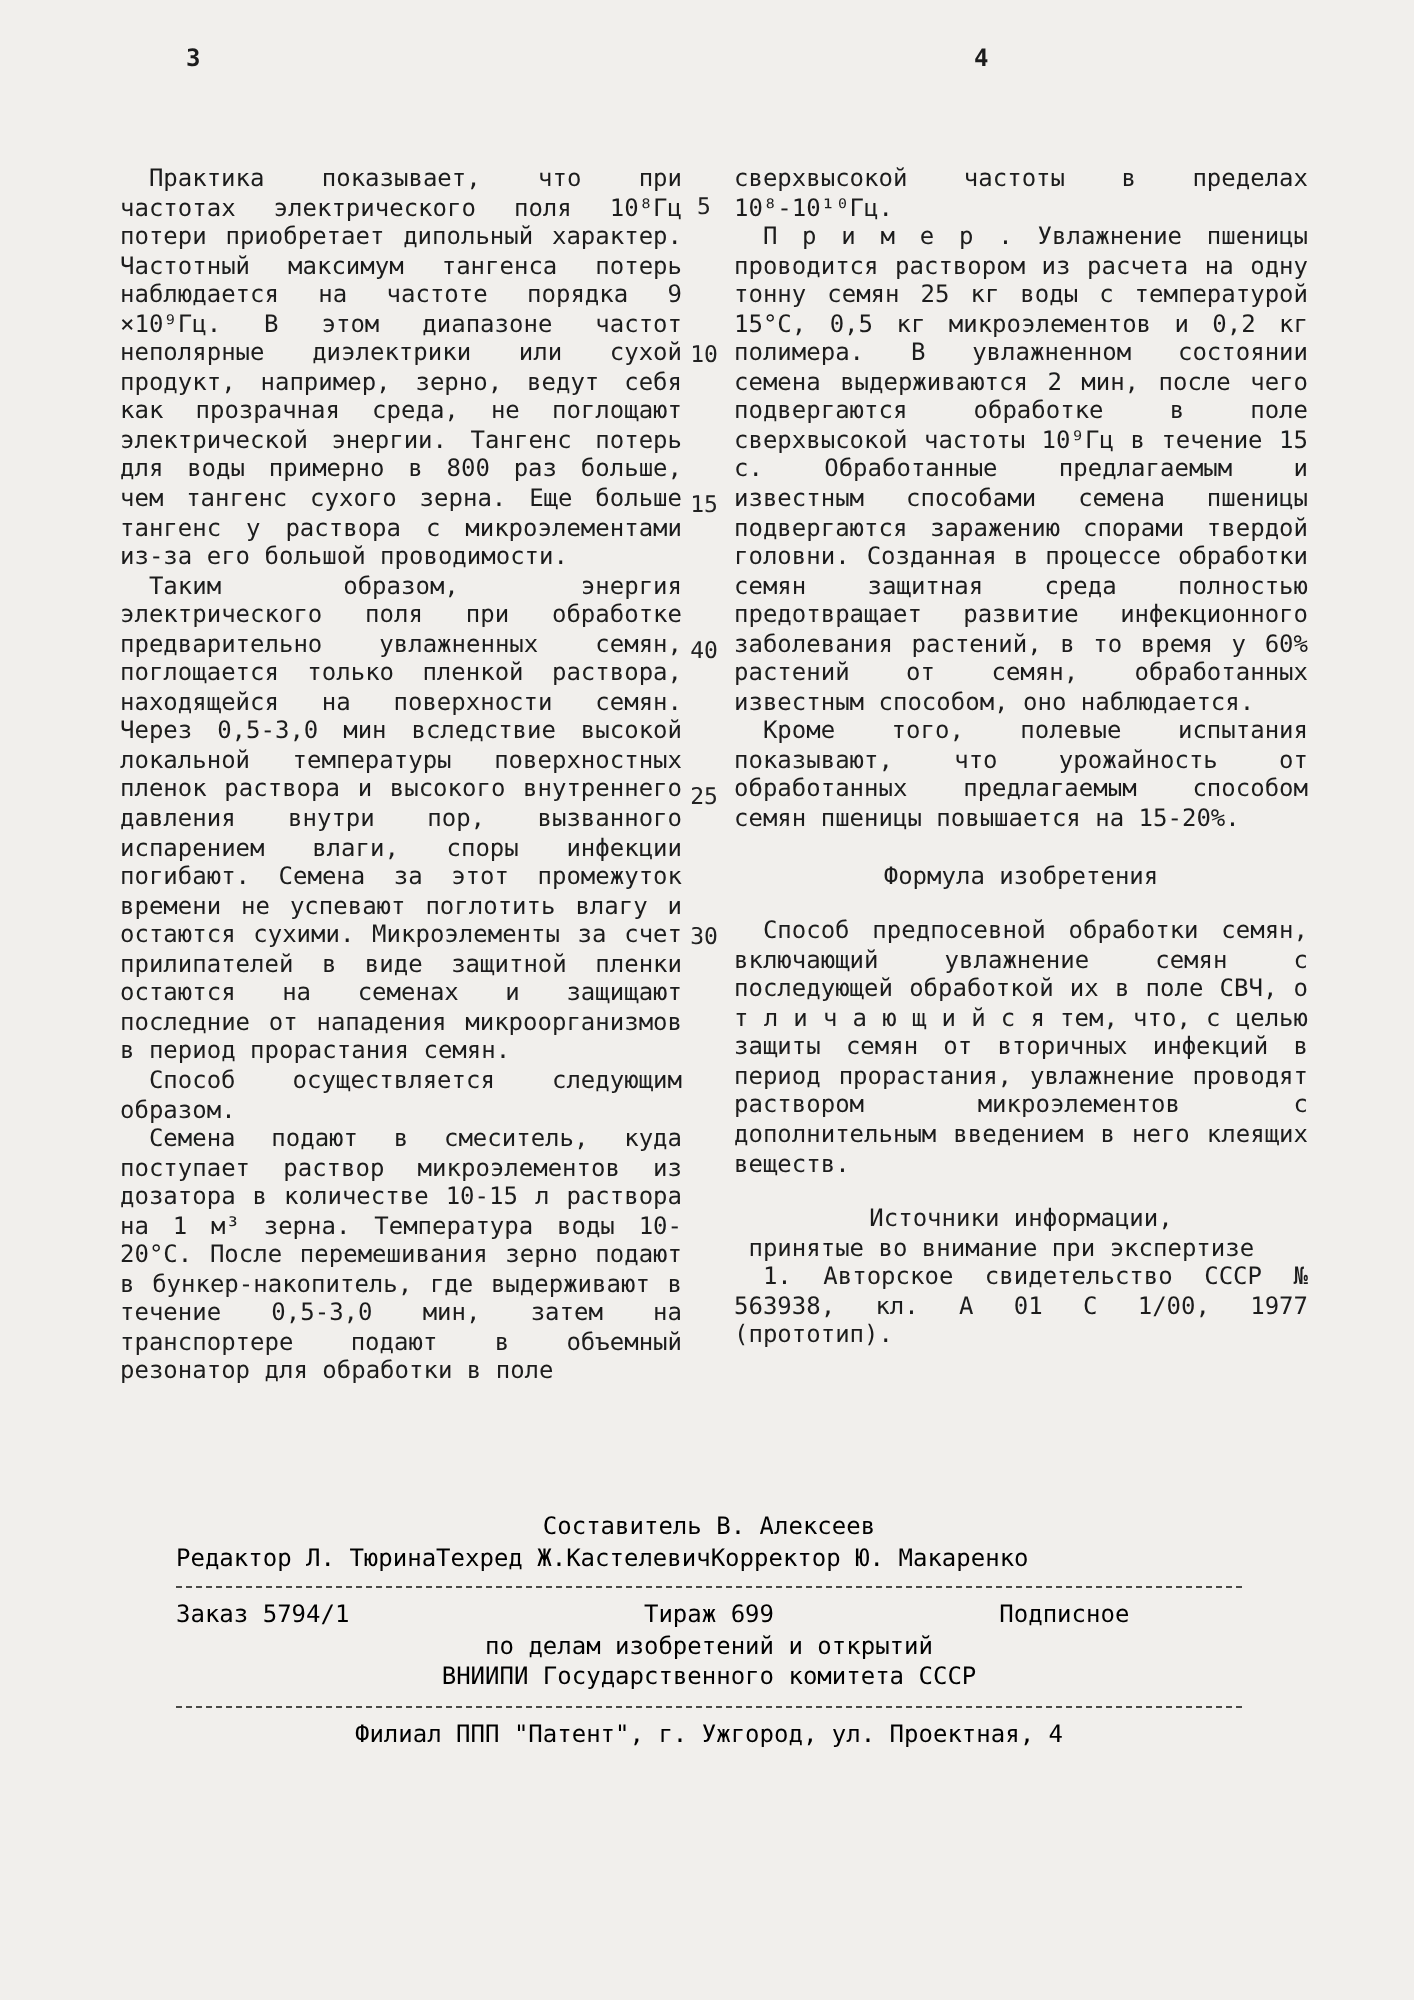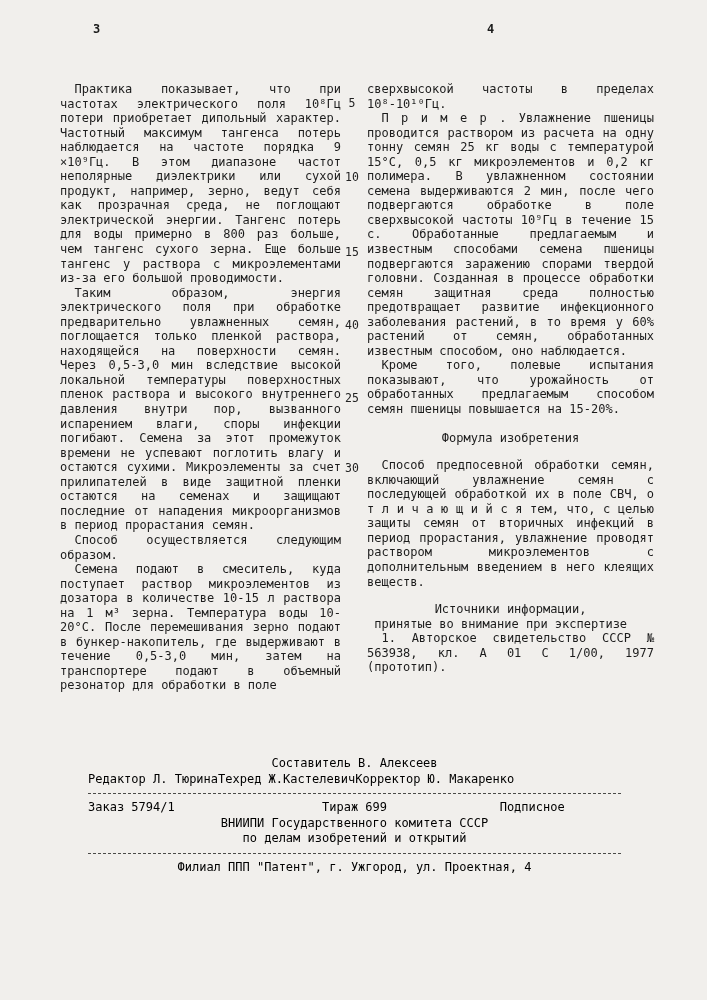--- a/index.html
+++ b/index.html
@@ -106,19 +106,19 @@
       <span>Редактор Л. Тюрина</span>
       <span>Техред Ж.Кастелевич</span>
       <span>Корректор Ю. Макаренко</span>
     </div>
     <hr class="rule">
     <div class="order-row">
       <span class="cell">Заказ 5794/1</span>
       <span class="cell mid">Тираж 699</span>
       <span class="cell end">Подписное</span>
     </div>
+    <div class="center-line">по делам изобретений и открытий</div>
     <div class="center-line">ВНИИПИ Государственного комитета СССР</div>
-    <div class="center-line">по делам изобретений и открытий</div>
     <hr class="rule" style="margin-top:7px">
     <div class="branch-line">Филиал ППП "Патент", г. Ужгород, ул. Проектная, 4</div>
   </div>
 
 </div>
 
 </body></html>

